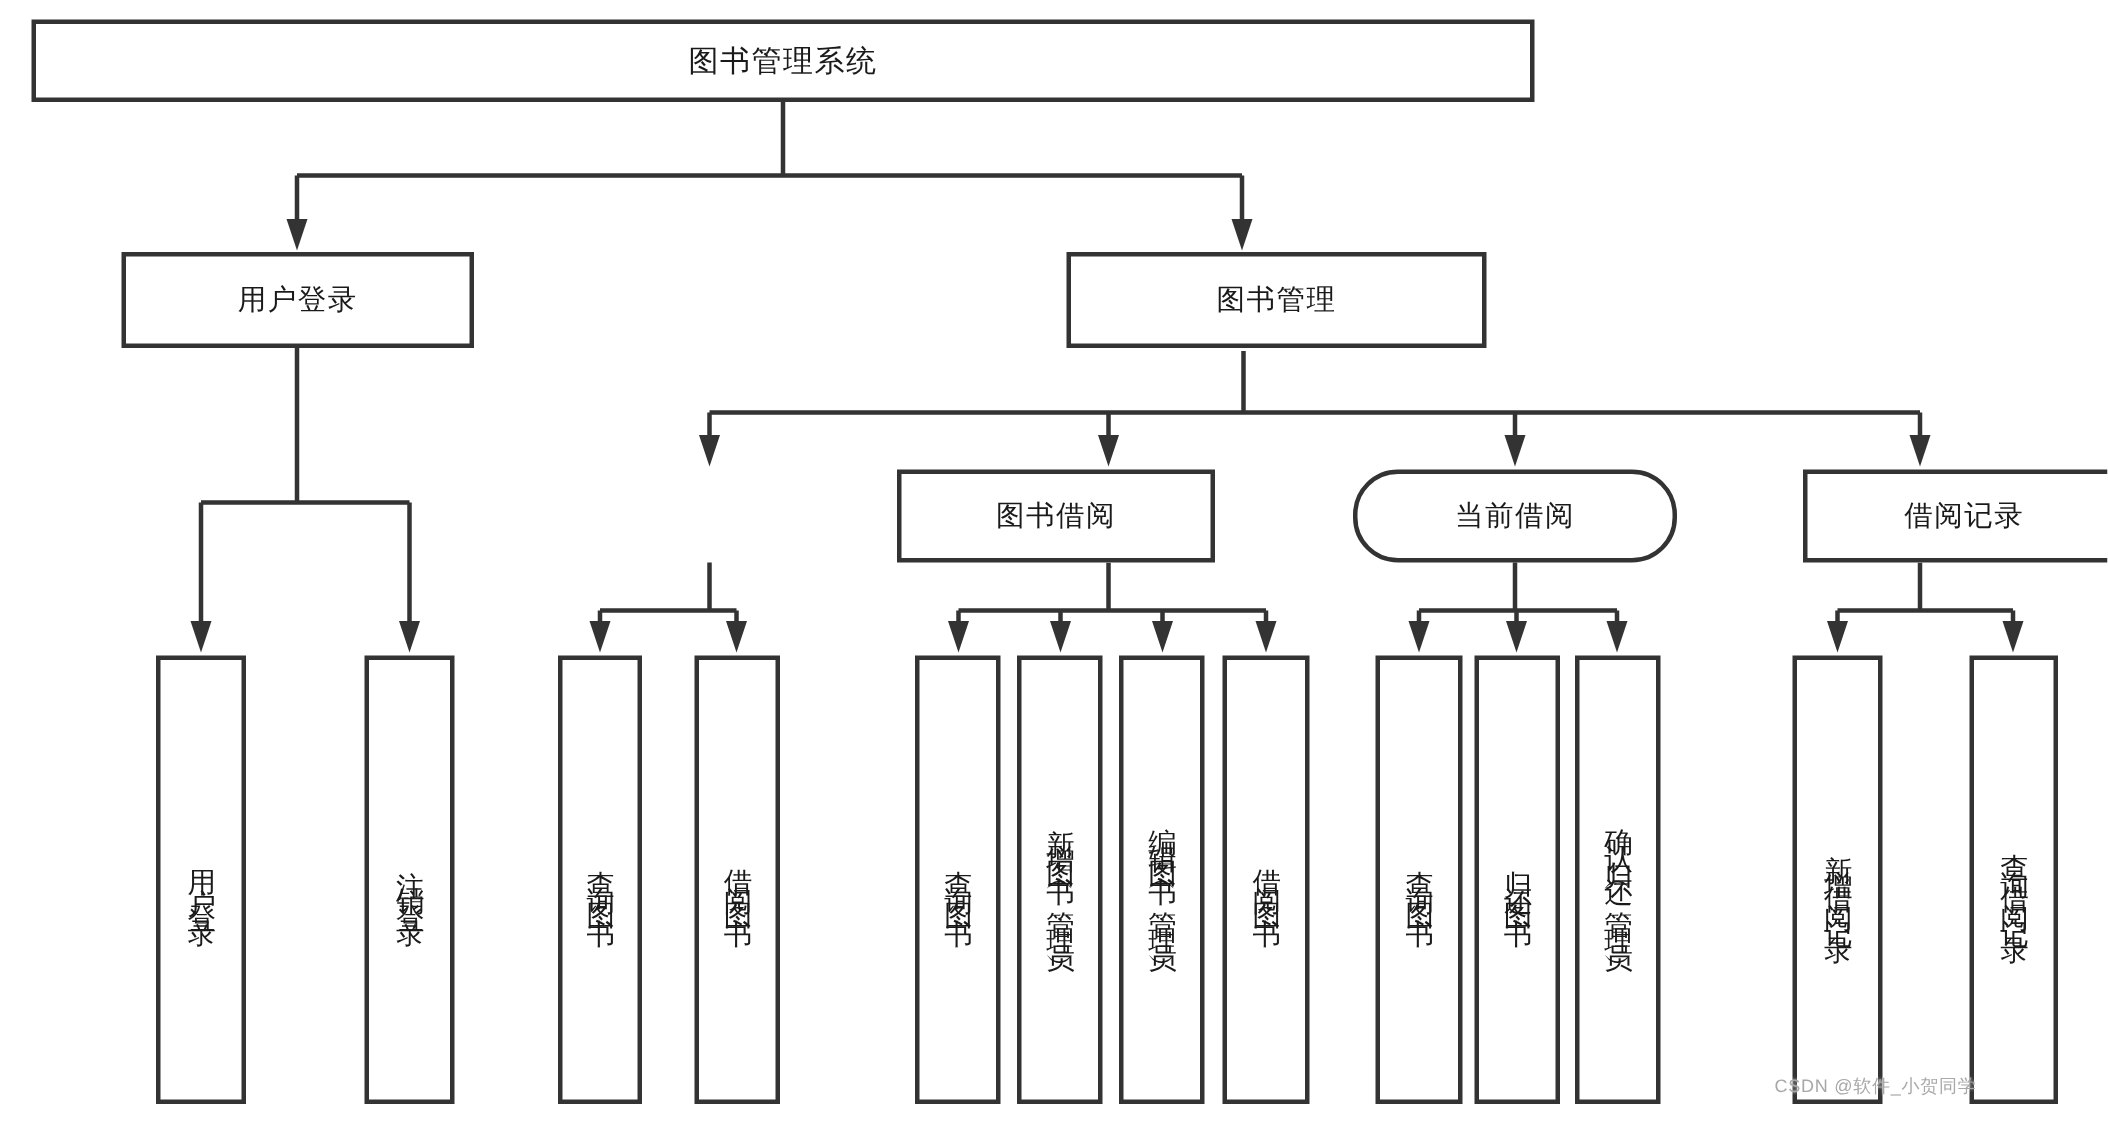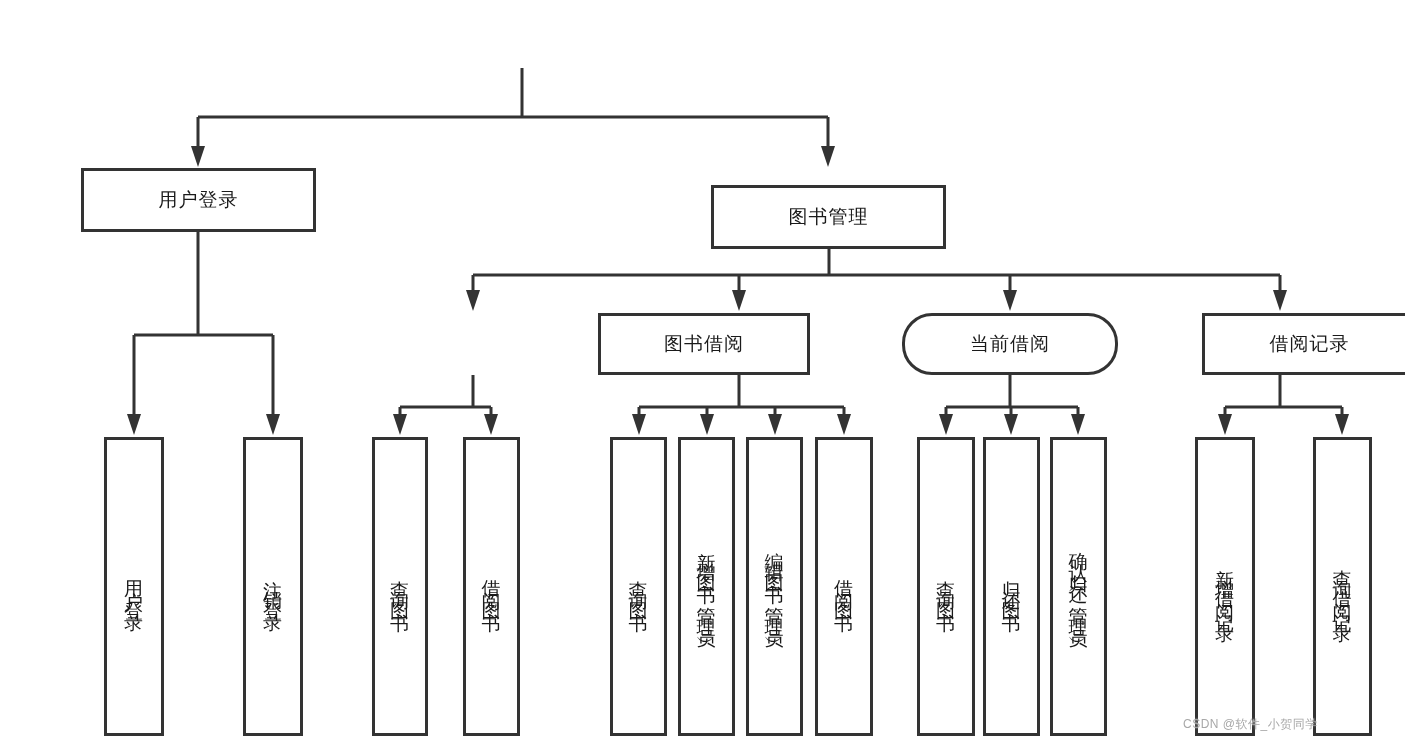--- a/index.html
+++ b/index.html
@@ -86,23 +86,24 @@
     <path d="M1010 375 V408 M946 407 H1078 M946 407 V418 M1011 407 V418 M1078 407 V418"></path>
     <polygon points="946,435 939,414 953,414"></polygon>
     <polygon points="1011,435 1004,414 1018,414"></polygon>
     <polygon points="1078,435 1071,414 1085,414"></polygon>
 
     <path d="M1280 375 V408 M1225 407 H1342 M1225 407 V418 M1342 407 V418"></path>
     <polygon points="1225,435 1218,414 1232,414"></polygon>
     <polygon points="1342,435 1335,414 1349,414"></polygon>
   </svg>
 
+  <div class="node hnode root-node" style="left:21px;top:13px;width:1002px;height:55px;">图书管理系统</div>
 
   <div class="node hnode" style="left:81px;top:168px;width:235px;height:64px;">用户登录</div>
-  <div class="node hnode" style="left:711px;top:185px;width:235px;height:64px;">图书管理</div>
+  <div class="node hnode" style="left:711px;top:168px;width:280px;height:64px;">图书管理</div>
 
   <div class="node hnode" style="left:598px;top:313px;width:212px;height:62px;">图书借阅</div>
   <div class="node hnode" style="left:902px;top:313px;width:216px;height:62px;border-radius:30px;">当前借阅</div>
   <div class="node hnode" style="left:1202px;top:313px;width:215px;height:62px;">借阅记录</div>
 
   <div class="node vnode" style="left:104px;top:437px;width:60px;height:299px;">
     <span class="vtext">用户登录</span>
   </div>
   <div class="node vnode" style="left:243px;top:437px;width:60px;height:299px;">
     <span class="vtext">注销登录</span>

